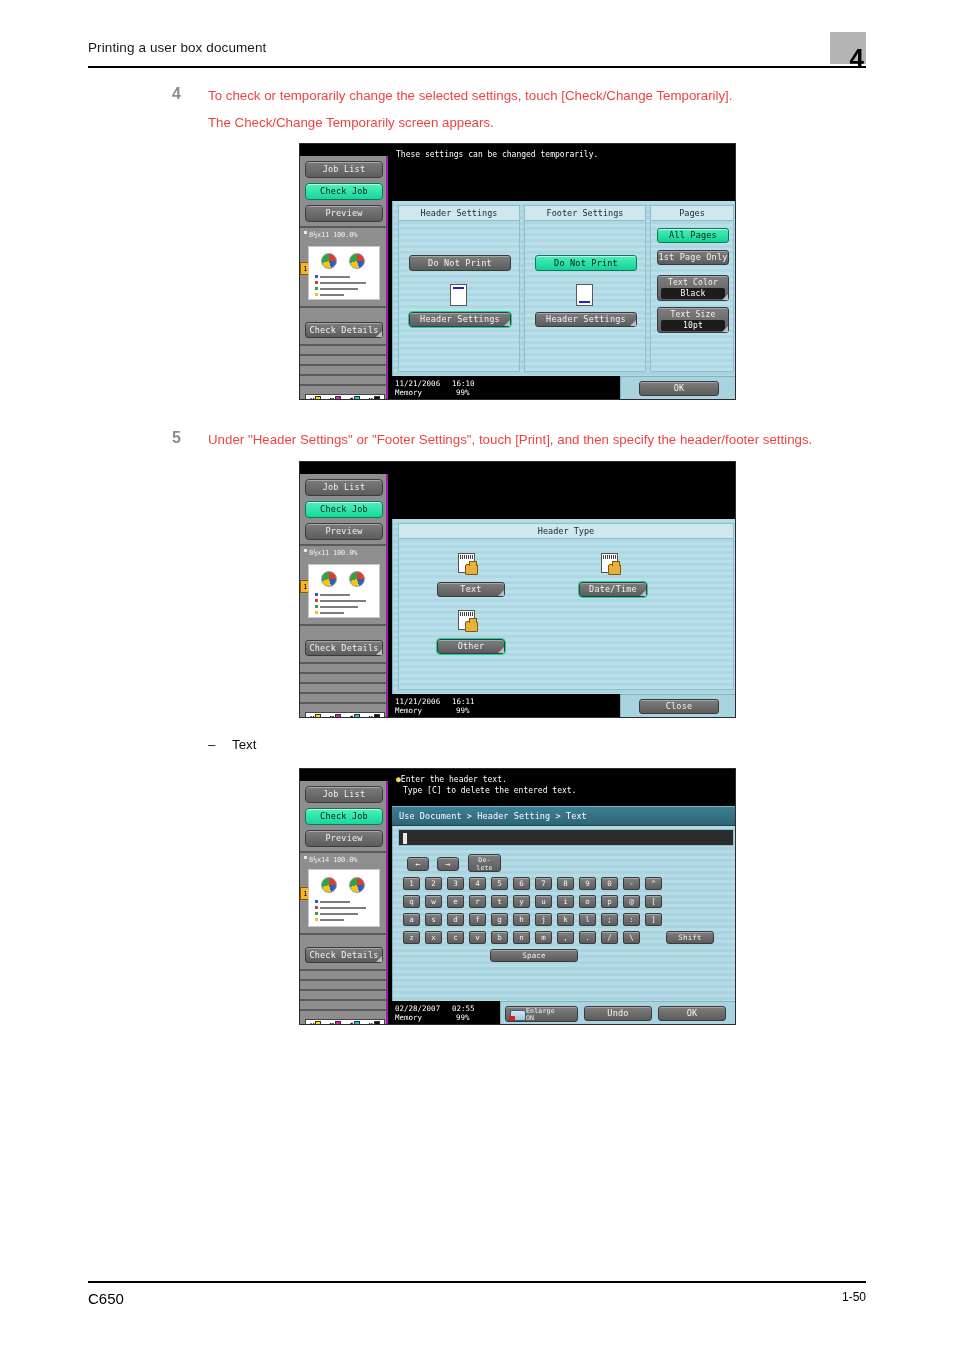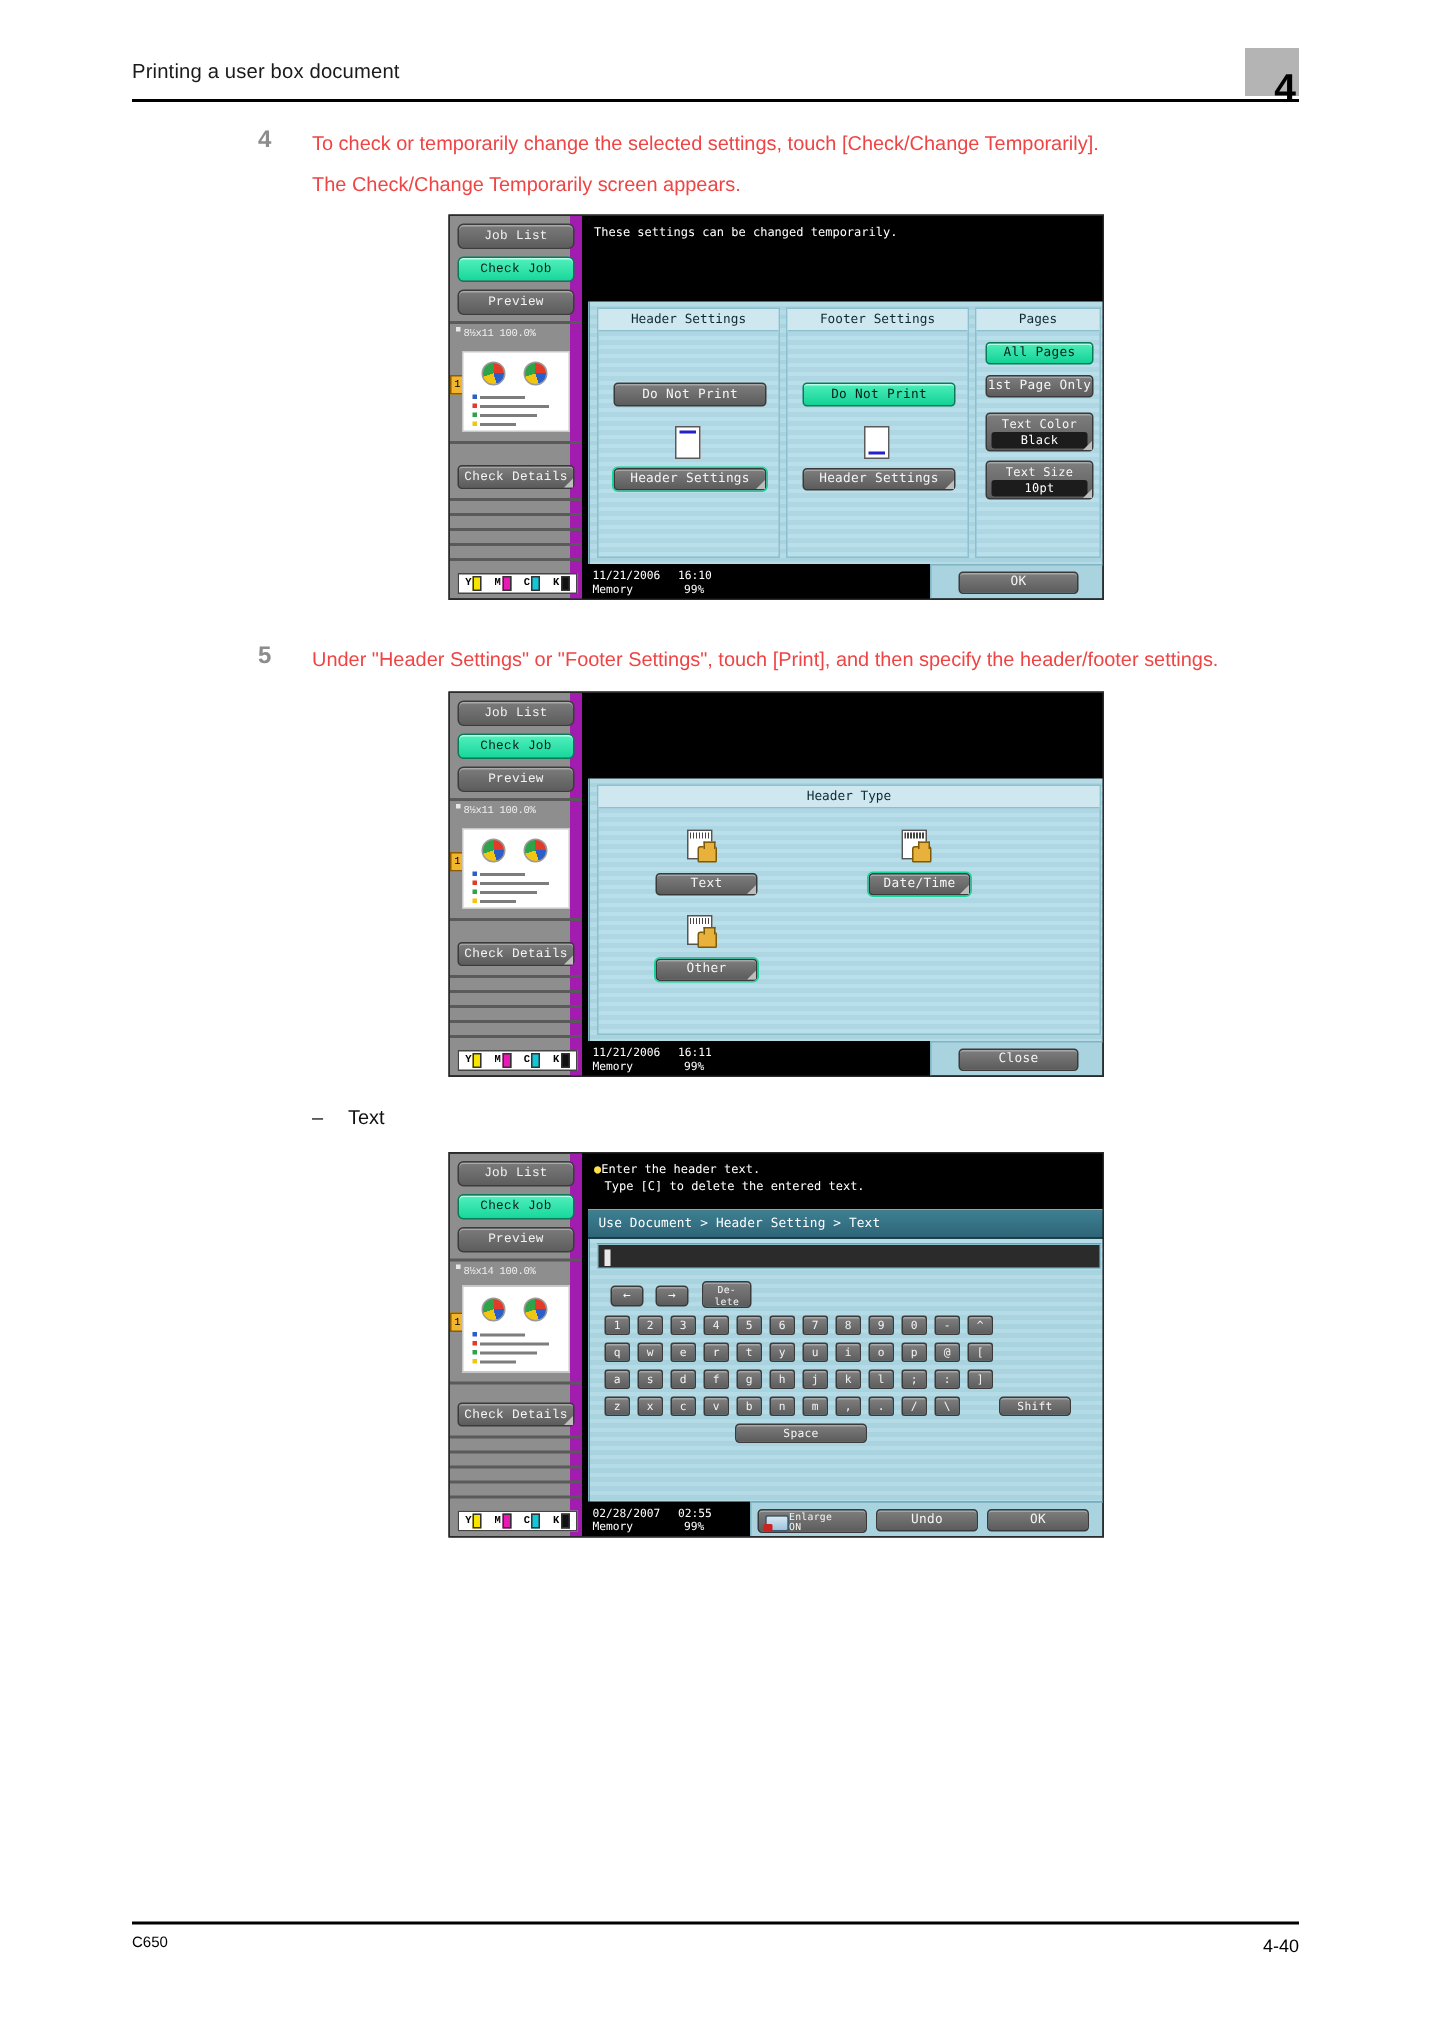--- a/index.html
+++ b/index.html
@@ -33,21 +33,21 @@
     font-size:26px; font-weight:bold; color:#000; line-height:1;
   }
 
   .page-footer {
     position:absolute; left:88px; top:1281px; width:778px; height:32px;
   }
   .page-footer .ftr-rule {
     position:absolute; left:0; top:0; width:778px; height:1.6px; background:#000;
   }
   .page-footer .ftr-left {
-    position:absolute; left:0; top:9px; font-size:10px;
+    position:absolute; left:0; top:9px; font-size:15px;
   }
   .page-footer .ftr-right {
     position:absolute; right:0; top:9px; font-size:12px;
   }
 
   
   .step-num {
     position:absolute; font-size:16px; color:#8c8c8c; font-weight:bold;
   }
   .step-text {
@@ -60,24 +60,23 @@
     position:absolute;
     width:437px; height:257px;
     background:#000;
     border:1px solid #2b2b2b;
     font-family:"DejaVu Sans Mono", monospace;
     overflow:hidden;
   }
 
   
   .side {
-    position:absolute; left:0; top:0; width:88px; height:100%;
+    position:absolute; left:0; top:12px; width:88px; height:100%;
     background:#8e8e8e;
-    border-right:8px solid #a21caf;
-    font-family:Liberation Mono, monospace;
+    border-right:2px solid #a21caf;
   }
   .side-btn {
     position:absolute; left:5px; width:78px; height:17px;
     border-radius:4px;
     border:1px solid #3c3c3c;
     background:linear-gradient(#7b7b7b,#5d5d5d);
     color:#f2f2f2; font-size:8.5px; text-align:center; line-height:15px;
     letter-spacing:0.2px;
     box-shadow: inset 0 1px 0 #a9a9a9;
   }
@@ -618,14 +617,14 @@
       </div>
       <div class="kbtn" style="left:83px; top:4px; width:68px; height:15px; line-height:13px;">Undo</div>
       <div class="kbtn" style="left:157px; top:4px; width:68px; height:15px; line-height:13px;">OK</div>
     </div>
   </div>
 </div>
 
 <div class="page-footer">
   <div class="ftr-rule"></div>
   <div class="ftr-left">C650</div>
-  <div class="ftr-right">4-40</div>
+  <div class="ftr-right">1-50</div>
 </div>
 
 </body></html>

